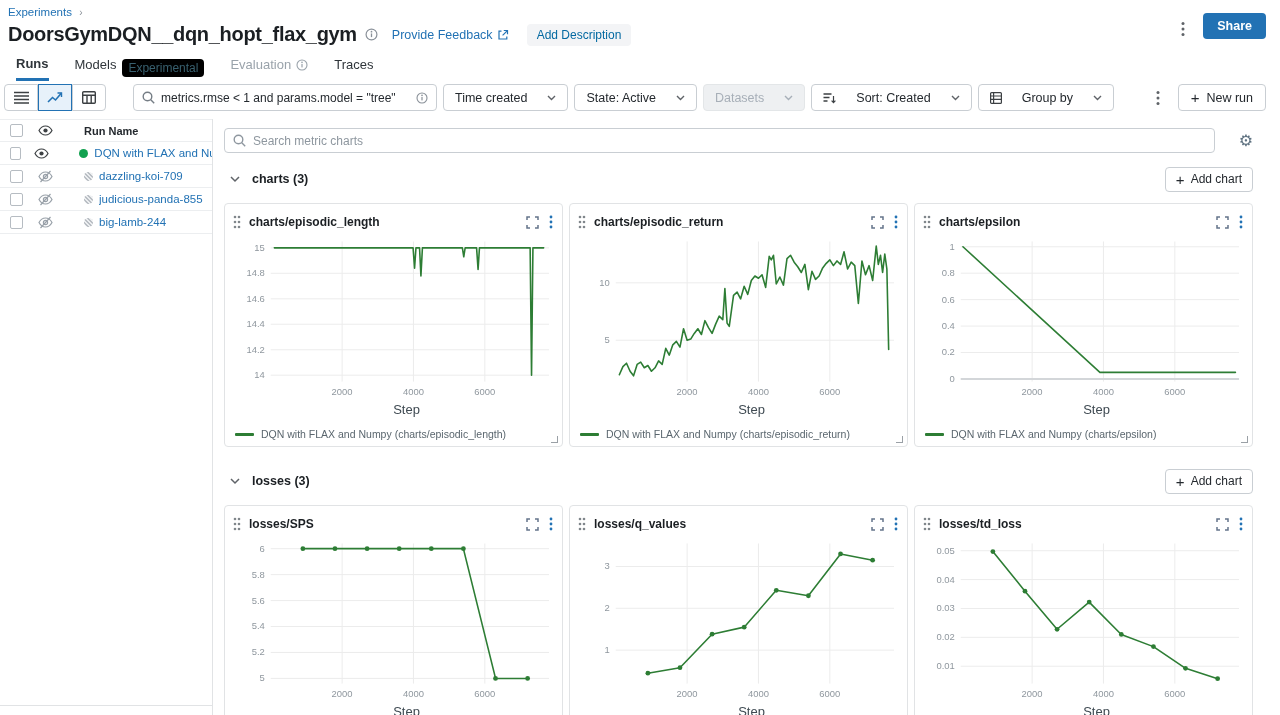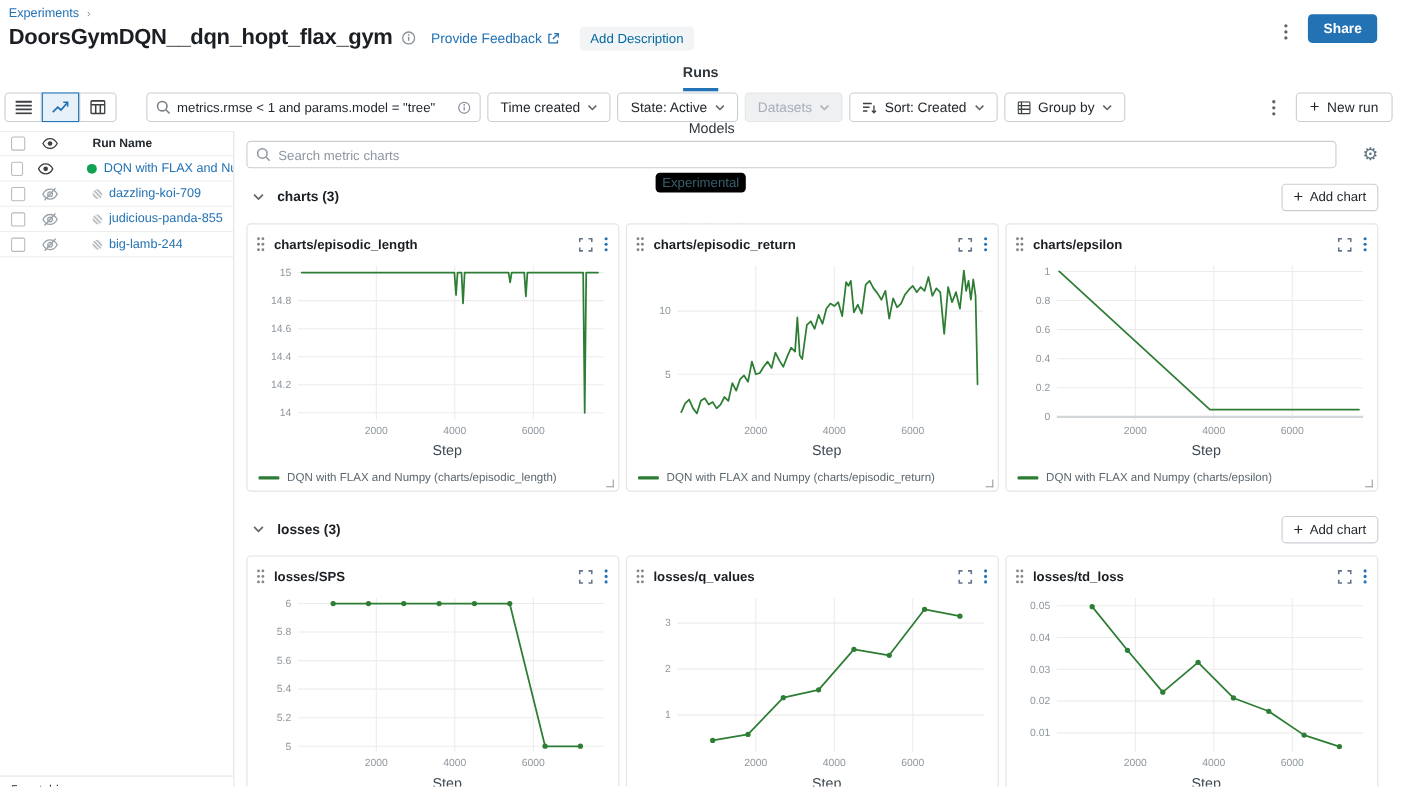--- a/index.html
+++ b/index.html
@@ -10,46 +10,46 @@
   
   .top-header { padding:6px 14px 0 8px; position:relative; }
   .breadcrumb { font-size:11.5px; color:#2272b4; }
   .breadcrumb a { color:#2272b4; text-decoration:none; cursor:pointer; }
   .crumb-sep { color:#8a9199; font-size:10px; margin-left:4px; }
   .title-row { display:flex; align-items:center; gap:8px; margin-top:3px; height:27px; }
   .page-title { font-size:20px; font-weight:800; letter-spacing:-0.3px; color:#1b1f23; }
   .feedback-link { font-size:12.5px; color:#2272b4; display:flex; align-items:center; gap:4px; margin-left:6px; cursor:pointer;justify-content:space-between; }
   .add-desc-btn { font-size:12px; color:#0369a1; background:#f3f4f6; border:none; border-radius:4px;
      padding:4px 10px; margin-left:10px; cursor:pointer; }
-  .header-right { position:absolute; right:28px; top:13px; display:flex; align-items:flex-end; gap:16px; }
+  .header-right { position:absolute; right:14px; top:13px; display:flex; align-items:flex-end; gap:16px; }
   .share-btn { background:#2272b4; color:#fff; font-size:12.5px; border:none; border-radius:4px;
      padding:6px 14px; cursor:pointer; font-weight:600; }
   .kebab { display:inline-flex; cursor:pointer; padding:2px; }
 
   
-  .tabs { display:flex; align-items:center; gap:26px; padding:10px 8px 0 8px; height:30px;flex-direction:column; }
+  .tabs { display:flex; align-items:center; gap:26px; padding:10px 8px 0 8px; height:30px; }
   .tab { font-size:13px; color:#2f353a; padding-bottom:7px; cursor:pointer; display:flex; align-items:center; gap:5px; }
   .tab.active { font-weight:700; border-bottom:3px solid #2272b4; }
   .tab.disabled { color:#9aa3ab; }
   .tab-badge { background:#000000; color:#38606f; font-size:12px; border-radius:4px; padding:2px 6px; }
   .tab-models { margin-right:-20px; }
 
   
   .toolbar { display:flex; align-items:center; padding:6px 14px 8px 4px; gap:6px; position:relative; }
   .view-toggle { display:flex; }
   .vt-btn { width:34px; height:27px; border:1px solid #c9ced3; background:#fff; display:flex;
      align-items:center; justify-content:center; cursor:pointer; }
   .vt-btn:first-child { border-radius:4px 0 0 4px; }
   .vt-btn:last-child { border-radius:0 4px 4px 0; }
   .vt-btn.sel { border:1px solid #2272b4; background:#e7f1fa; position:relative; z-index:2; }
   .search-box { display:flex; align-items:center; height:27px; width:304px; border:1px solid #c9ced3;
      border-radius:4px; padding:0 8px; gap:6px; margin-left:21px; background:#fff; }
   .search-box input { border:none; outline:none; flex:1; font-size:12px; color:#24292e;
      font-family:"Liberation Sans", sans-serif; background:transparent; }
-  .drop-btn { display:flex; align-items:center; gap:7px; height:27px; border:1px solid #c9ced3; background:#fff;
+  .drop-btn { display:flex; align-items:center; gap:20px; height:27px; border:1px solid #c9ced3; background:#fff;
      border-radius:4px; padding:0 11px; font-size:12.5px; color:#24292e; cursor:pointer; }
   .drop-btn.disabled { background:#eef0f2; color:#a7afb8; border-color:#e3e6e8; cursor:default; }
   .toolbar-right { position:absolute; right:14px; display:flex; align-items:center; gap:16px; }
   .newrun-btn { display:flex; align-items:center; gap:7px; height:27px; border:1px solid #c9ced3; background:#fff;
      border-radius:4px; padding:0 12px; font-size:12.5px; color:#24292e; cursor:pointer; }
   .plus-g { font-size:15px; line-height:1; color:#24292e; font-weight:400; }
 
   
   .content { display:flex; height:612px; }
   .sidebar { width:213px; min-width:213px; border-right:1px solid #e1e3e5; position:relative; }

